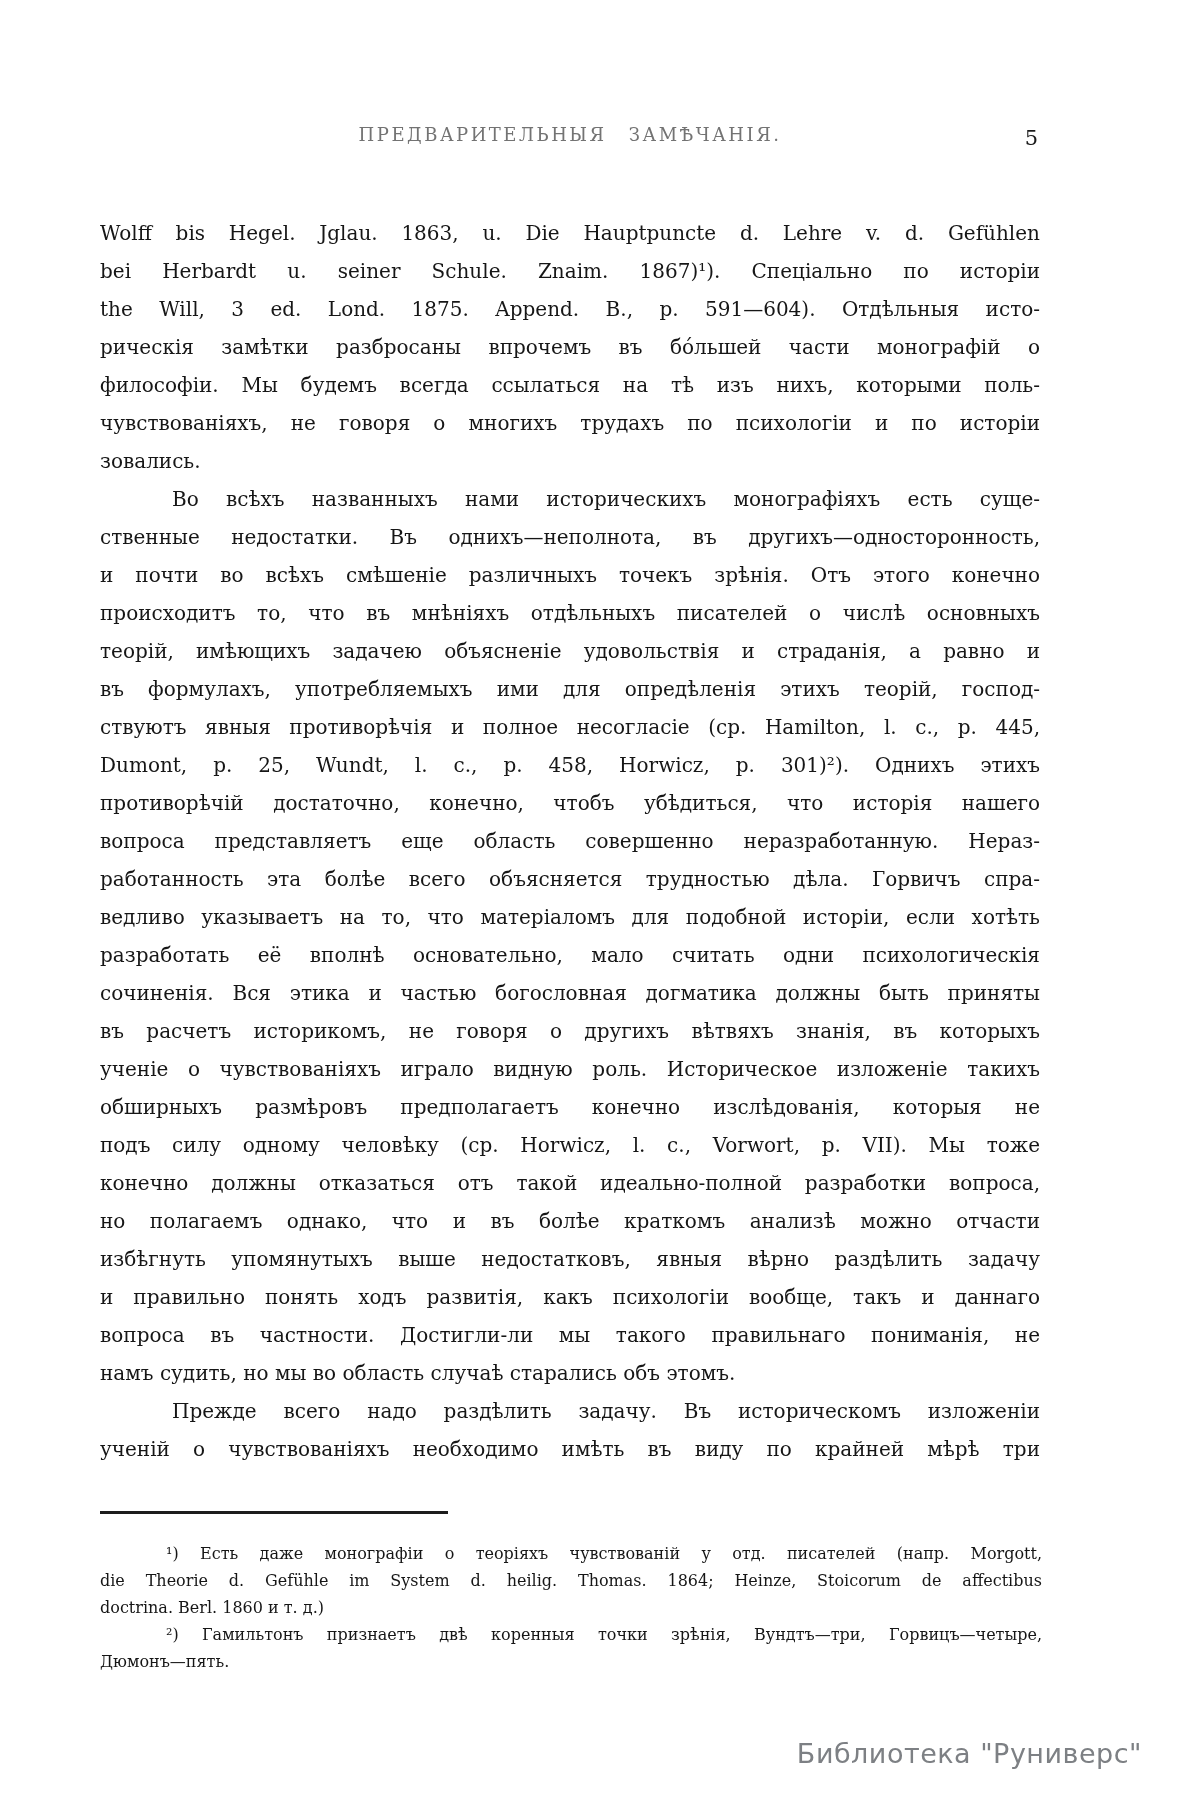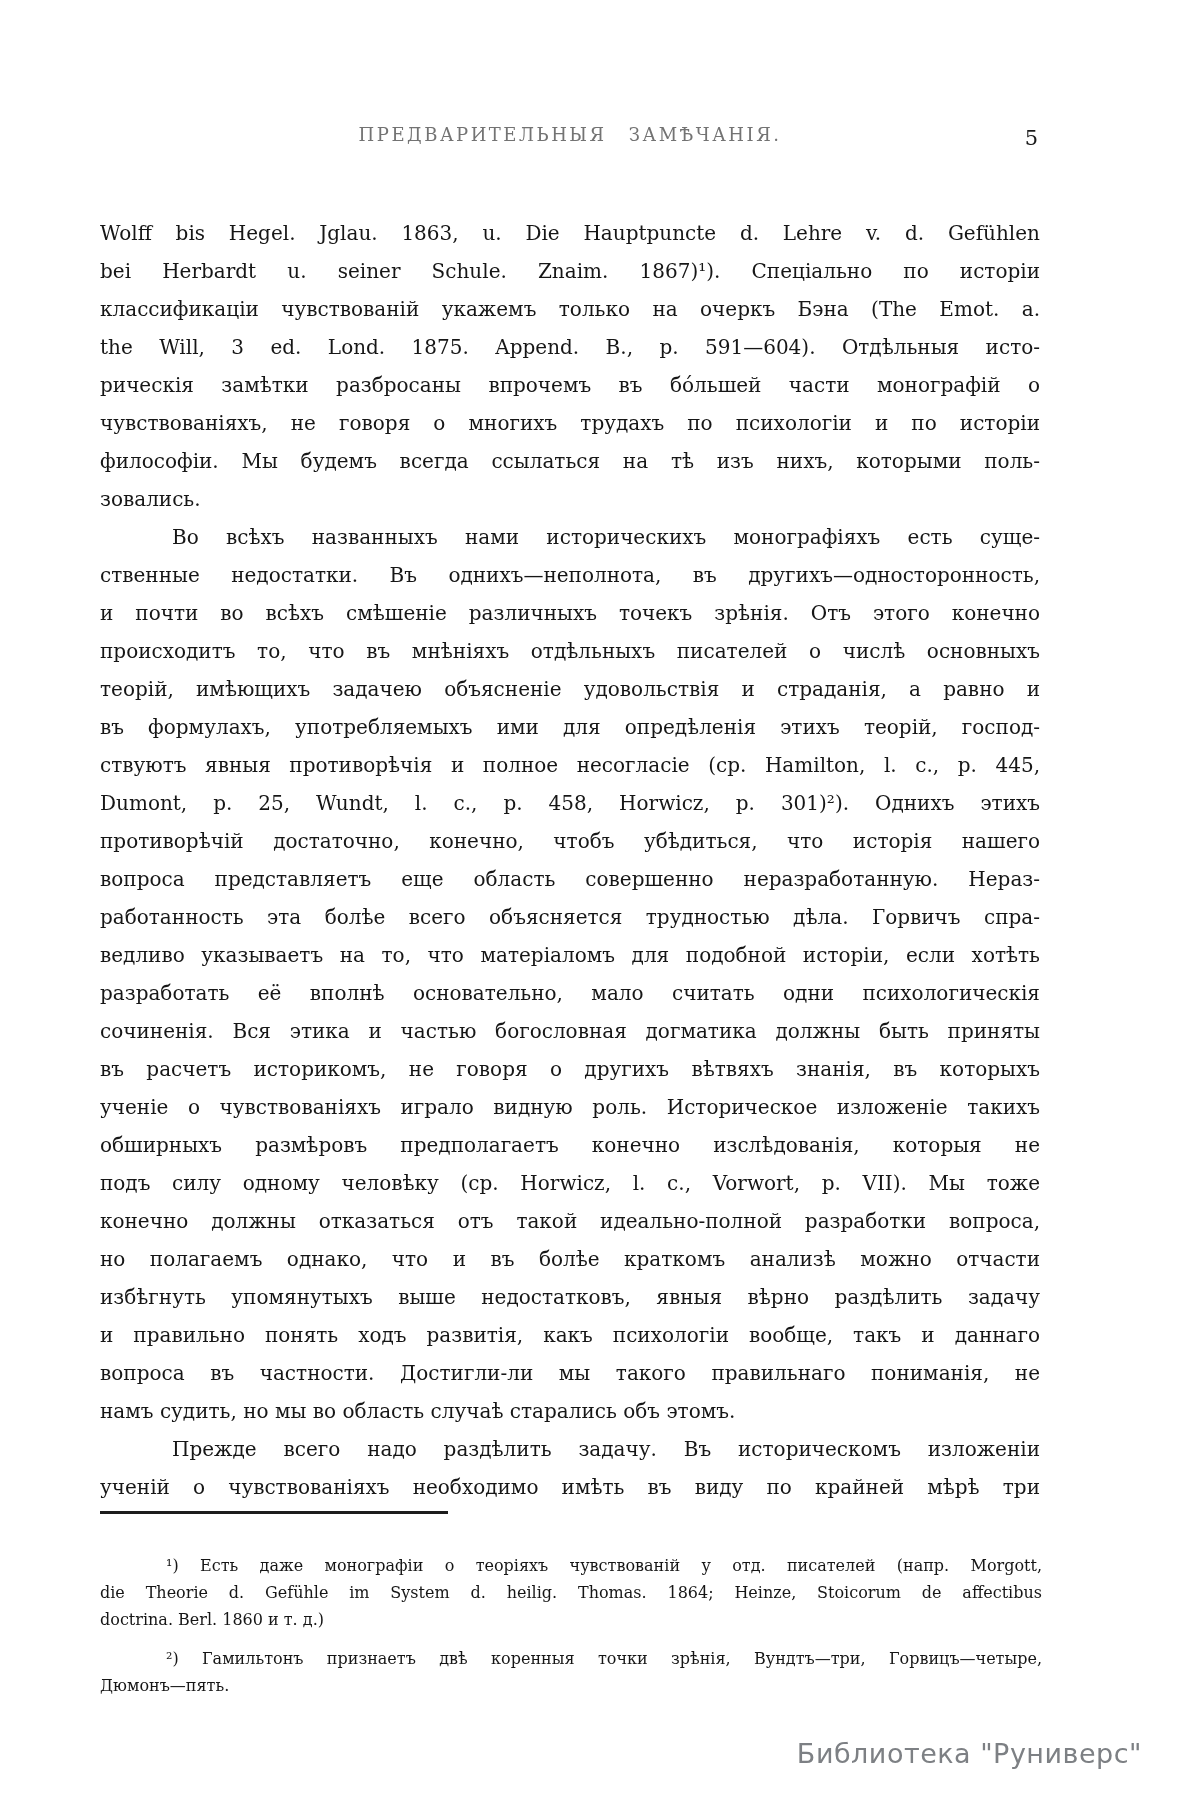--- a/index.html
+++ b/index.html
@@ -71,21 +71,21 @@
     width: 942px;
   }
   .fline {
     height: 27px;
     line-height: 27px;
     font-size: 16px;
     text-align: justify;
     text-align-last: justify;
   }
   .fline.end { text-align-last: auto; }
-  .fline.indent { text-indent: 66px; margin-top: 12px; }
+  .fline.indent { text-indent: 66px; }
   .watermark {
     position: absolute;
     top: 1738px;
     right: 58px;
     font-family: "DejaVu Sans", "Liberation Sans", sans-serif;
     font-size: 27px;
     color: #7d8084;
     letter-spacing: 0.5px;
   }
 </style>
@@ -97,25 +97,24 @@
   <div class="header">
     <span class="running-title">ПРЕДВАРИТЕЛЬНЫЯ ЗАМѢЧАНІЯ.</span>
     <span class="page-number">5</span>
   </div>
 
   <div class="body-text">
 
     <div class="para">
       <div class="line">Wolff bis Hegel. Jglau. 1863, u. Die Hauptpuncte d. Lehre v. d. Gefühlen</div>
       <div class="line">bei Herbardt u. seiner Schule. Znaim. 1867)¹). Спеціально по исторіи</div>
-      <div class="line">классификаціи чувствованій укажемъ только на очеркъ Бэна (The Emot. a.</div>
       <div class="line">the Will, 3 ed. Lond. 1875. Append. B., p. 591—604). Отдѣльныя исто-</div>
       <div class="line">рическія замѣтки разбросаны впрочемъ въ бо́льшей части монографій о</div>
+      <div class="line">философіи. Мы будемъ всегда ссылаться на тѣ изъ нихъ, которыми поль-</div>
       <div class="line">чувствованіяхъ, не говоря о многихъ трудахъ по психологіи и по исторіи</div>
-      <div class="line">философіи. Мы будемъ всегда ссылаться на тѣ изъ нихъ, которыми поль-</div>
       <div class="line end">зовались.</div>
     </div>
 
     <div class="para">
       <div class="line indent">Во всѣхъ названныхъ нами историческихъ монографіяхъ есть суще-</div>
       <div class="line">ственные недостатки. Въ однихъ—неполнота, въ другихъ—односторонность,</div>
       <div class="line">и почти во всѣхъ смѣшеніе различныхъ точекъ зрѣнія. Отъ этого конечно</div>
       <div class="line">происходитъ то, что въ мнѣніяхъ отдѣльныхъ писателей о числѣ основныхъ</div>
       <div class="line">теорій, имѣющихъ задачею объясненіе удовольствія и страданія, а равно и</div>
       <div class="line">въ формулахъ, употребляемыхъ ими для опредѣленія этихъ теорій, господ-</div>

